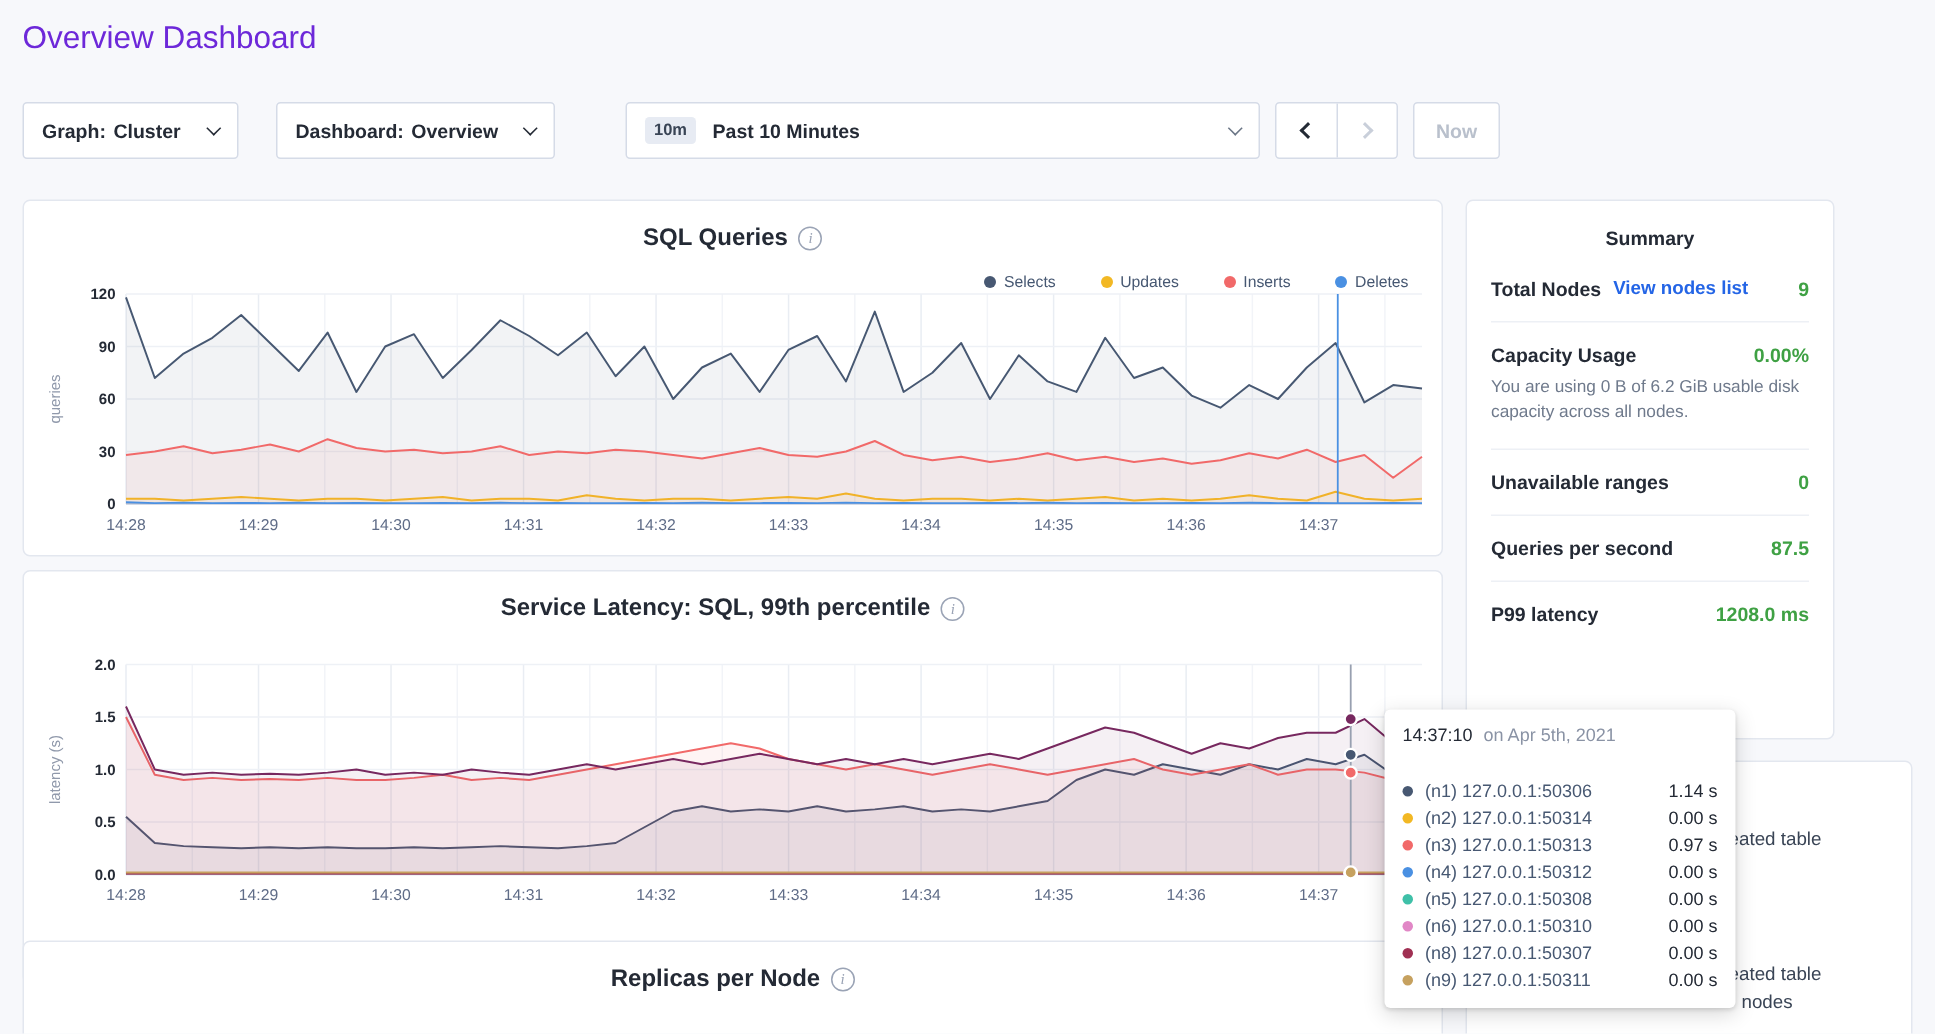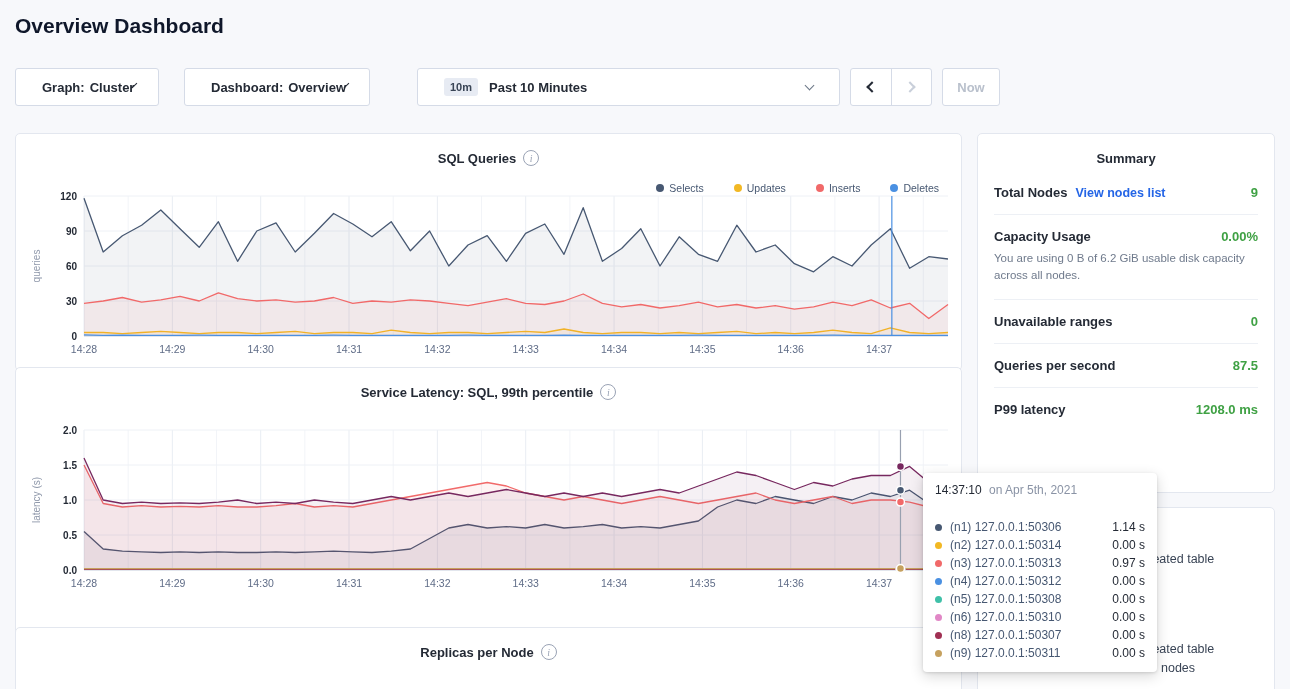--- a/index.html
+++ b/index.html
@@ -1,24 +1,24 @@
 <!DOCTYPE html>
 <html style="--value-green: #3fa144; --link-blue: #2465e6;"><head>
 <meta charset="utf-8">
 <style>
   *{box-sizing:border-box;margin:0;padding:0}
   html,body{width:1290px;height:689px;overflow:hidden}
   body{position:relative;background:#f7f8fb;font-family:"Liberation Sans",sans-serif;color:#242a35}
   svg text{font-family:"Liberation Sans",sans-serif}
 
-  h1#page-title{position:absolute;left:15px;top:14px;font-size:21px;font-weight:700;color:#0f172a}
+  h1#page-title{position:absolute;left:15px;top:14px;font-size:21px;font-weight:400;color:#6d28d9}
 
   
   .dd{position:absolute;top:68px;height:38px;background:#fff;border:1px solid #d5dbe7;border-radius:3px;
-      display:flex;align-items:center;padding:0 26px;font-size:13px;color:#242a35;cursor:pointer}
+      display:flex;align-items:center;padding:0 12px;font-size:13px;color:#242a35;cursor:pointer}
   #dd-graph{left:15px;width:144px}
   #dd-dashboard{left:184px;width:186px}
   #time-selector{left:417px;width:423px}
   .dd-label{font-weight:600;margin-right:5px}
   .dd-value{font-weight:700}
   .caret-down{width:7px;height:7px;border-right:1.5px solid #242a35;border-bottom:1.5px solid #242a35;
       transform:rotate(45deg);margin-left:auto;margin-top:-4px}
   .caret-down.gray{border-color:#6b7686}
   .time-badge{background:#e7ebf3;color:#394455;border-radius:3px;font-size:11px;font-weight:700;
       padding:3px 6px;margin-right:11px}
@@ -30,43 +30,43 @@
   .chev{width:8px;height:8px;border-left:2px solid #242a35;border-bottom:2px solid #242a35;display:inline-block}
   .chev.left{transform:rotate(45deg);margin-left:3px}
   .chev.right{transform:rotate(-135deg);margin-right:3px;border-color:#c9cfda}
   #btn-now{position:absolute;top:68px;left:942px;width:58px;height:38px;background:#fff;
       border:1px solid #d5dbe7;border-radius:3px;font-size:13px;font-weight:700;color:#b9c0cc;cursor:default;
       font-family:"Liberation Sans",sans-serif}
 
   
   .card{position:absolute;background:#fff;border:1px solid #e3e7ef;border-radius:5px}
   #card-sql{left:15px;top:133px;width:947px;height:238px}
-  #card-latency{left:15px;top:367px;width:947px;height:276px}
+  #card-latency{left:15px;top:380px;width:947px;height:276px}
   #card-replicas{left:15px;top:627px;width:947px;height:120px}
-  #card-summary{left:977px;top:133px;width:298px;height:360px}
+  #card-summary{left:977px;top:133px;width:246px;height:360px}
   #card-events{left:977px;top:507px;width:298px;height:200px}
 
   .card-title-row{display:flex;justify-content:center;align-items:center;gap:7px;padding-top:16px}
-  .card-title{font-size:13px;font-weight:700;color:#242a35}
+  .card-title{font-size:16px;font-weight:700;color:#242a35}
   .info{width:16px;height:16px;border:1px solid #9aa3b5;border-radius:50%;color:#9aa3b5;font-size:10px;
       display:inline-flex;align-items:center;justify-content:center;font-style:italic;
       font-family:"Liberation Serif",serif;cursor:pointer}
 
   .legend{position:absolute;top:48px;right:22px;display:flex;gap:30px;z-index:5}
   .legend-item{display:flex;align-items:center;gap:5px;font-size:10.5px;color:#475872;cursor:pointer}
   .legend-dot{width:8px;height:8px;border-radius:50%}
 
   svg.chart{position:absolute;left:12px;top:54px}
 
   
   #summary-heading{text-align:center;padding:17px 0 5px;font-size:13px;font-weight:700}
   .srow{margin:0 16px;padding:14px 0;border-bottom:1px solid #edf0f5}
   .srow.last{border-bottom:none}
   .srow-line{display:flex;justify-content:space-between;align-items:baseline}
-  .srow-left{display:flex;align-items:flex-end}
+  .srow-left{display:flex;align-items:flex-start}
   .srow-label{font-size:13px;font-weight:700}
   .srow-link{font-size:12.5px;font-weight:600;color:var(--link-blue);margin-left:8px;cursor:pointer}
   .srow-value{font-size:13px;font-weight:700;color:var(--value-green)}
   .srow-desc{font-size:11.5px;color:#6f7a8c;line-height:1.5;margin-top:6px}
 
   
   .event-row{position:absolute;left:0;right:0;cursor:pointer}
   #event-row-0{top:44px}
   #event-row-1{top:134px}
   .event-text{margin-left:164px;font-size:12.5px;color:#394455}

